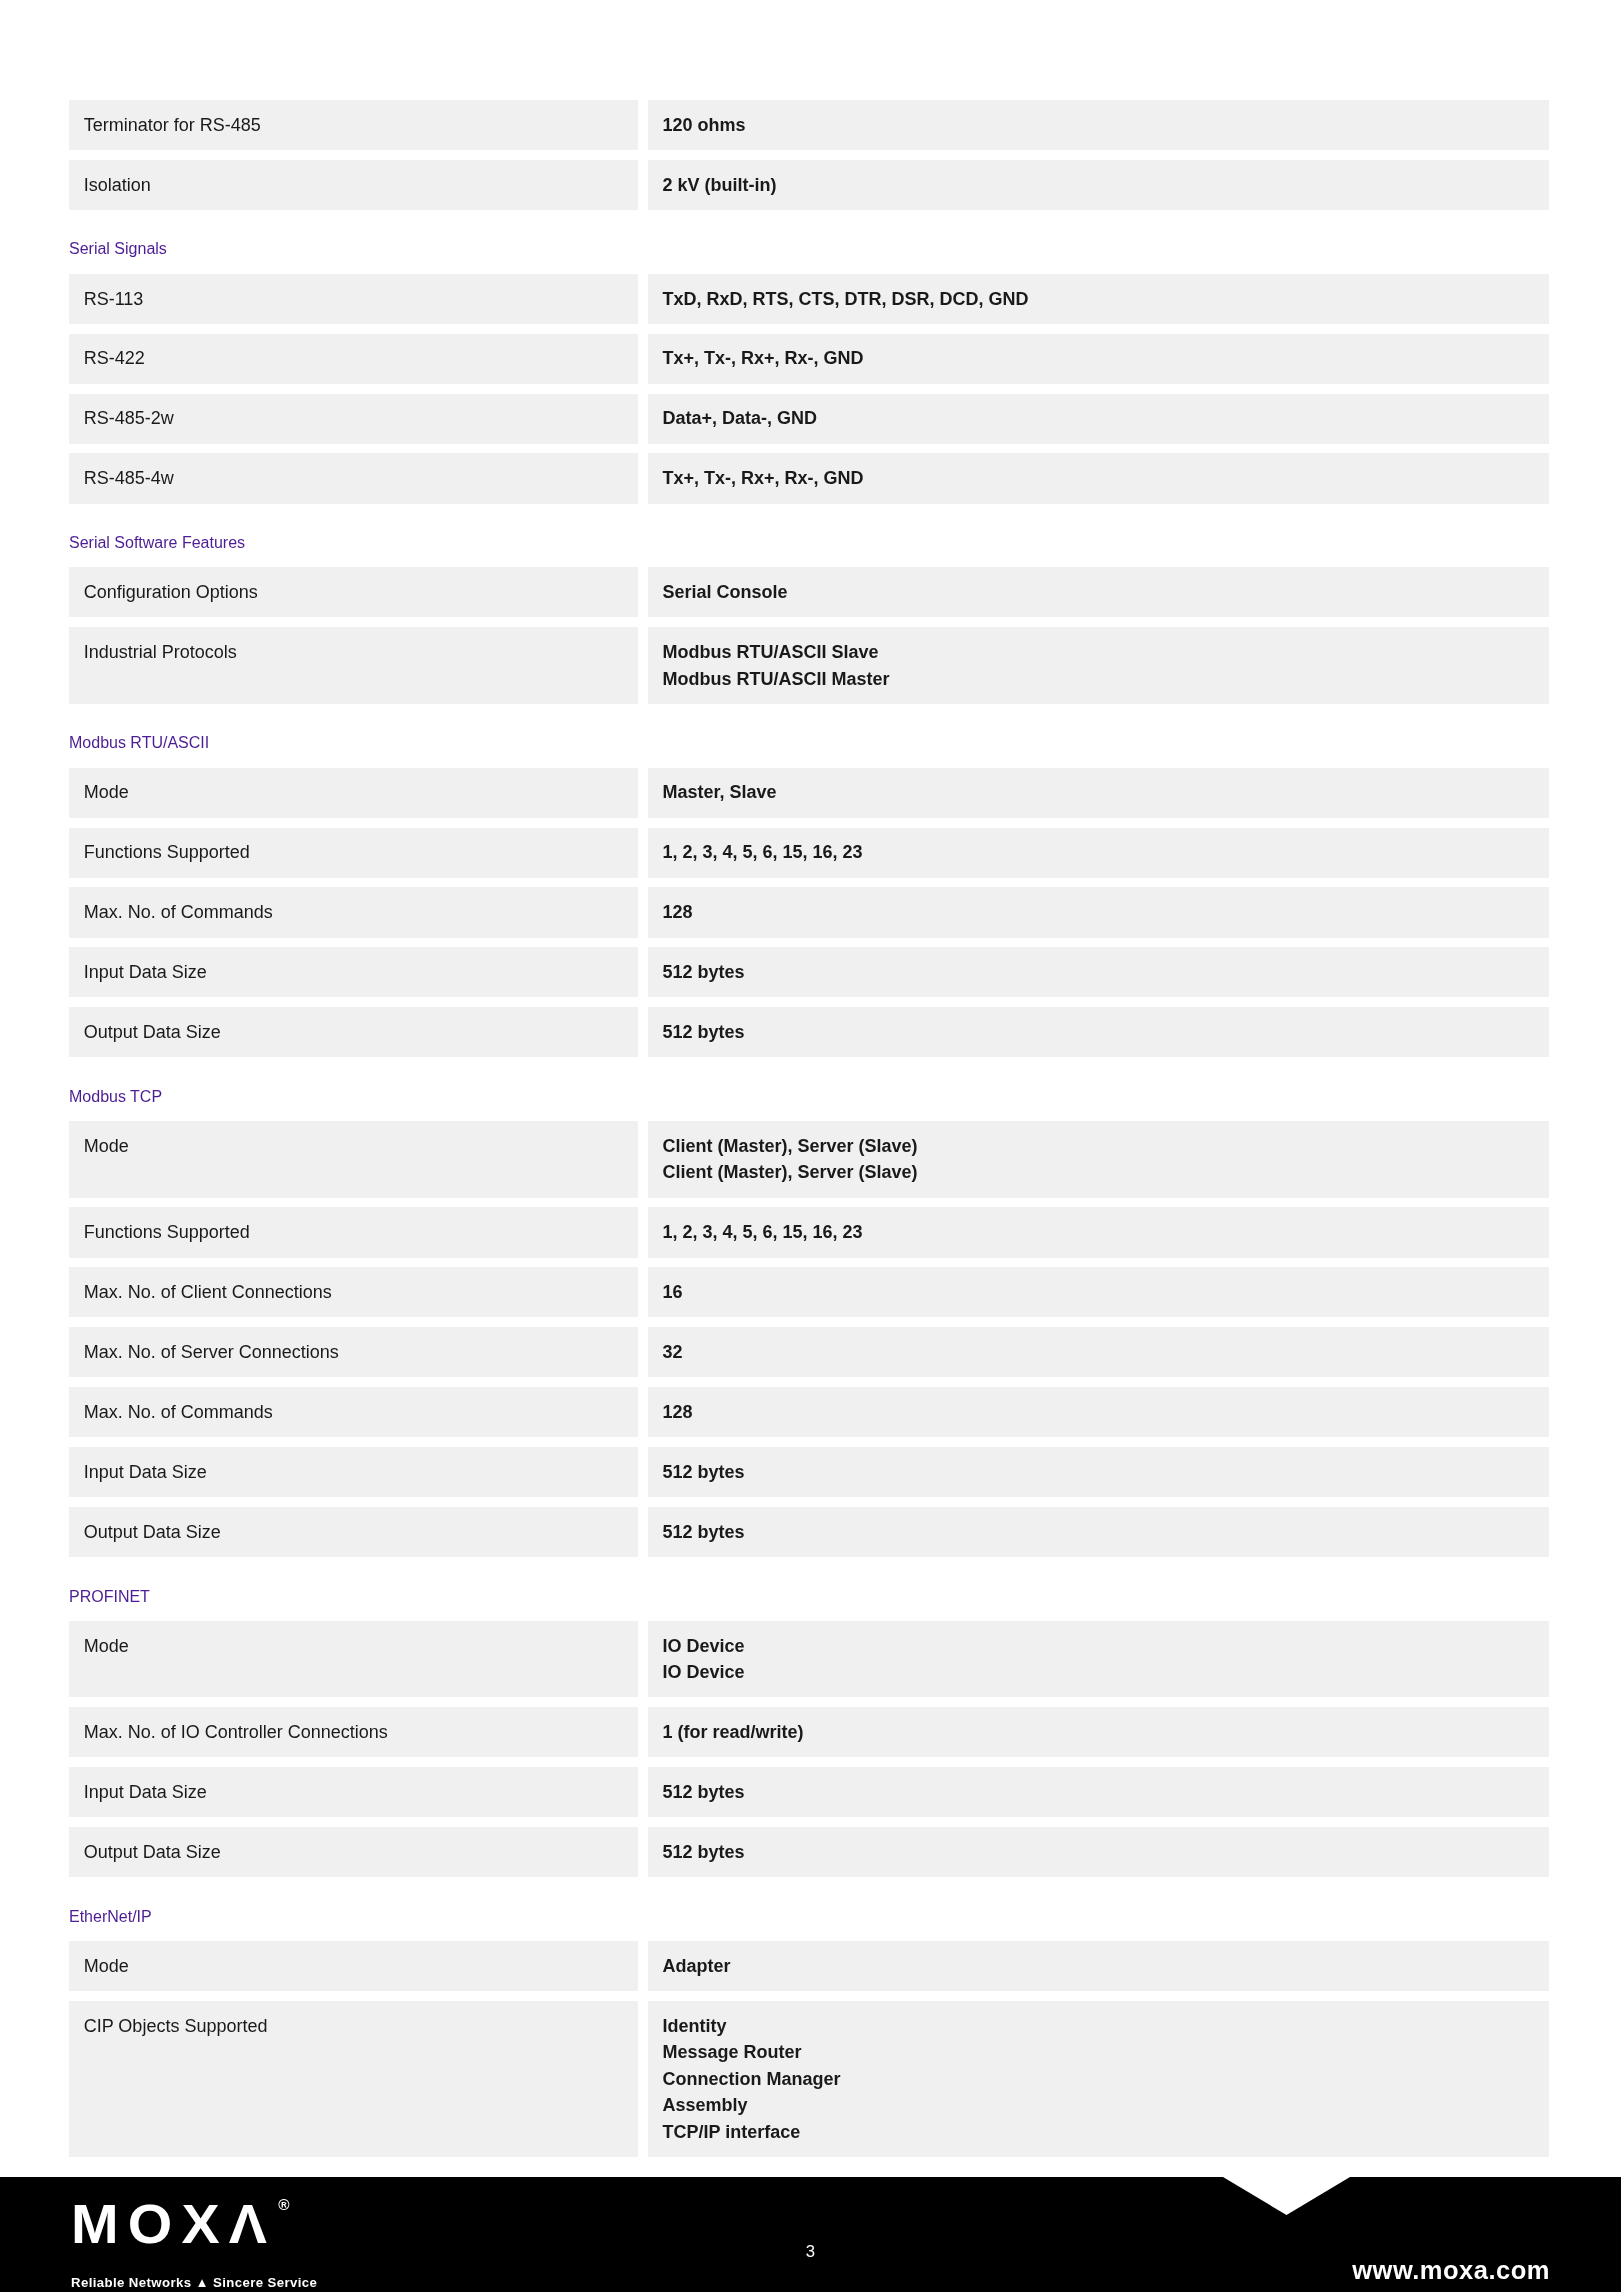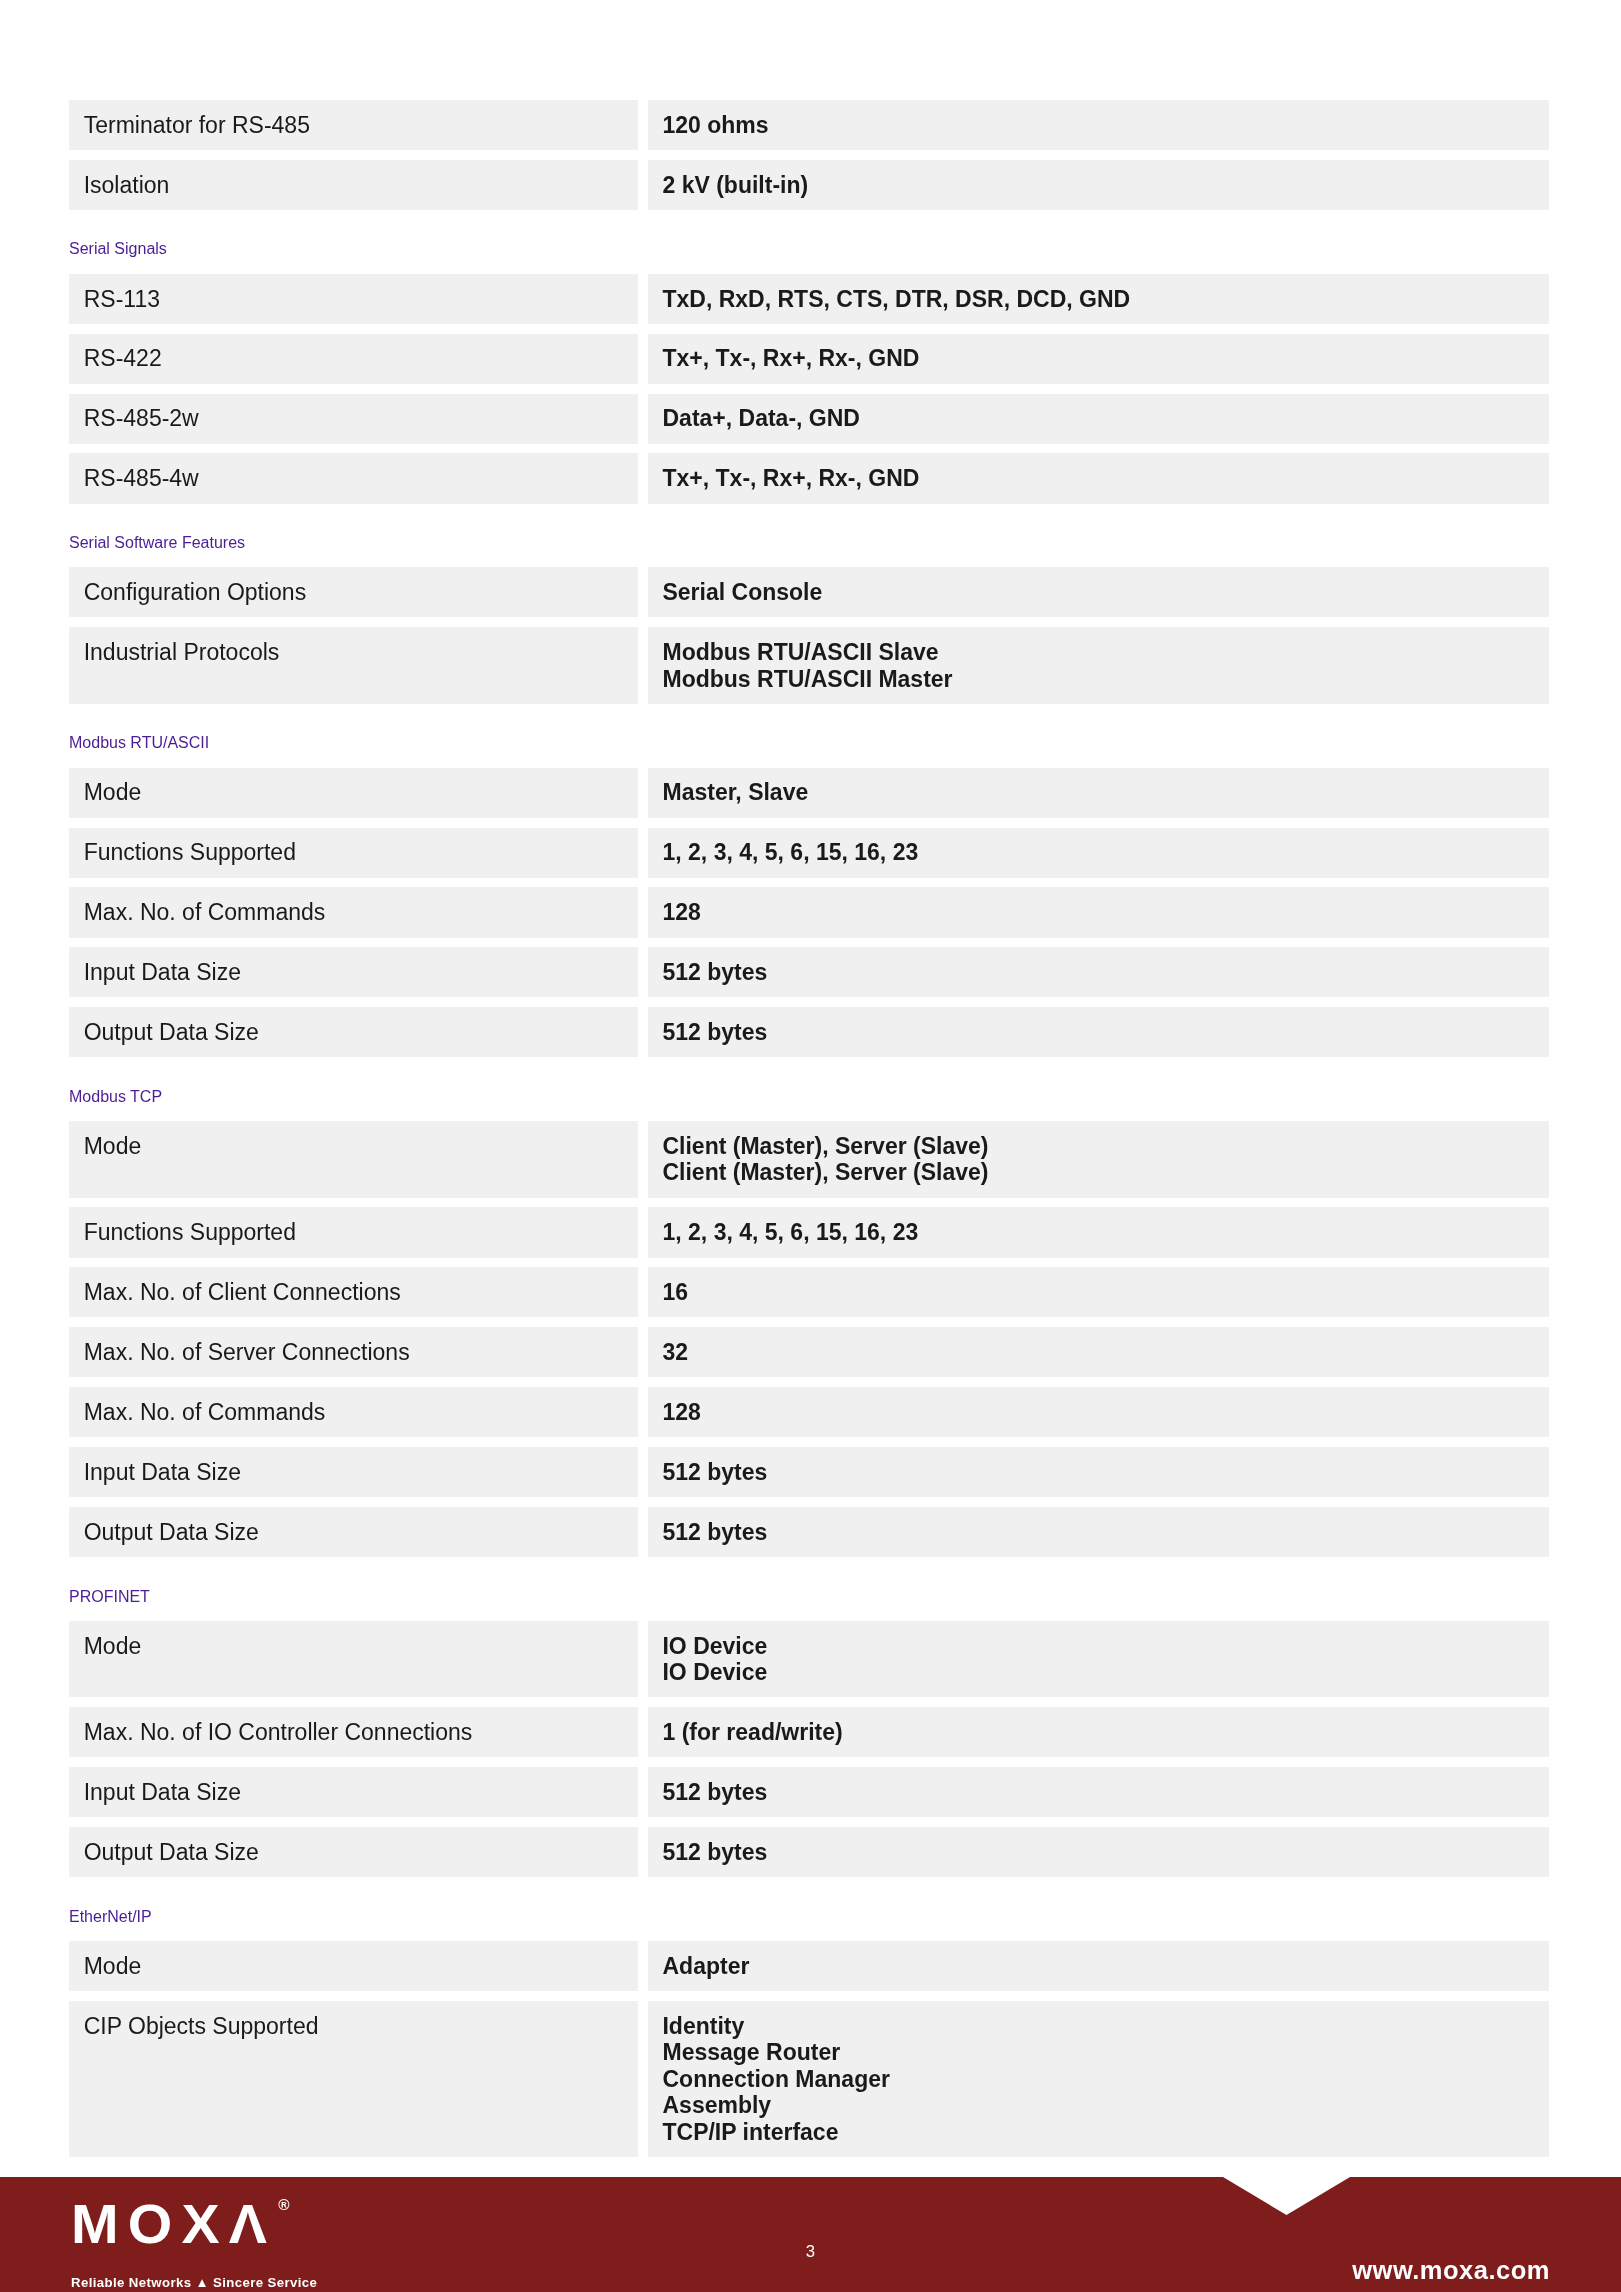--- a/index.html
+++ b/index.html
@@ -28,34 +28,34 @@
   }
   .spec-row {
     display: flex;
     gap: 9.8px;
     margin-bottom: 9.8px;
   }
   .cell {
     background: #f0f0f0;
     box-sizing: border-box;
     padding: 11.8px 14.7px;
-    font-size: 23px;
+    font-size: 18px;
     line-height: 26.5px;
   }
   .cell.label { width: 569px; flex: none; }
   .cell.value { flex: 1; font-weight: bold; }
 
   
   .footer {
     position: absolute;
     left: 0;
     bottom: 0;
     width: 1621px;
     height: 116px;
-    background: #7f1d1d;
+    background: #000000;
   }
   .notch {
     position: absolute;
     left: 1223px;
     top: 0;
     width: 127px;
     height: 38px;
     background: #ffffff;
     clip-path: polygon(0 0, 100% 0, 50% 100%);
   }

